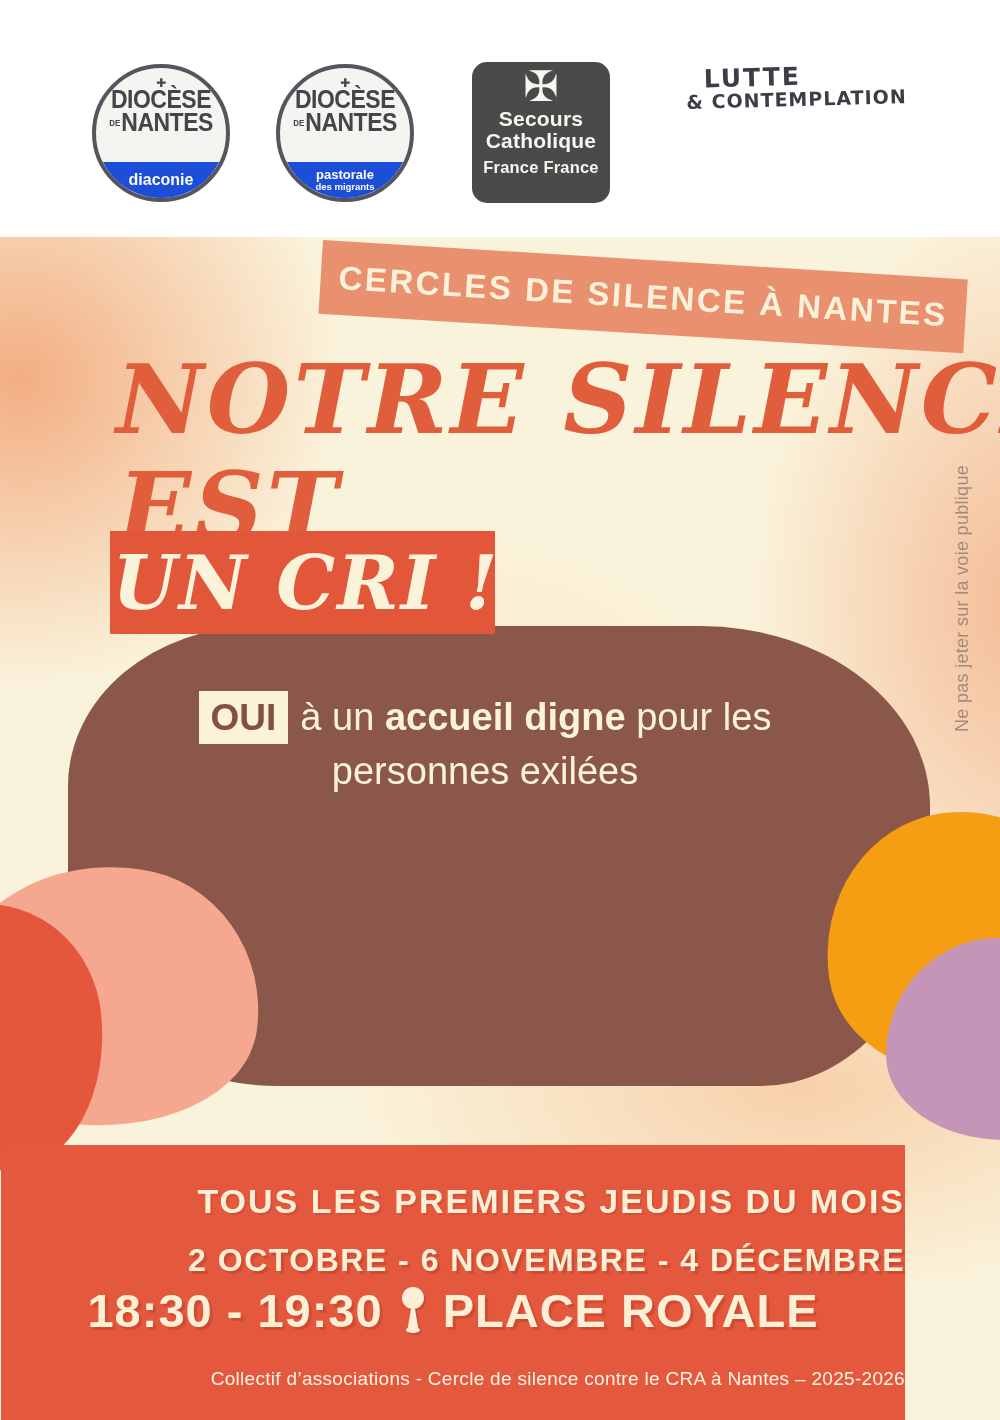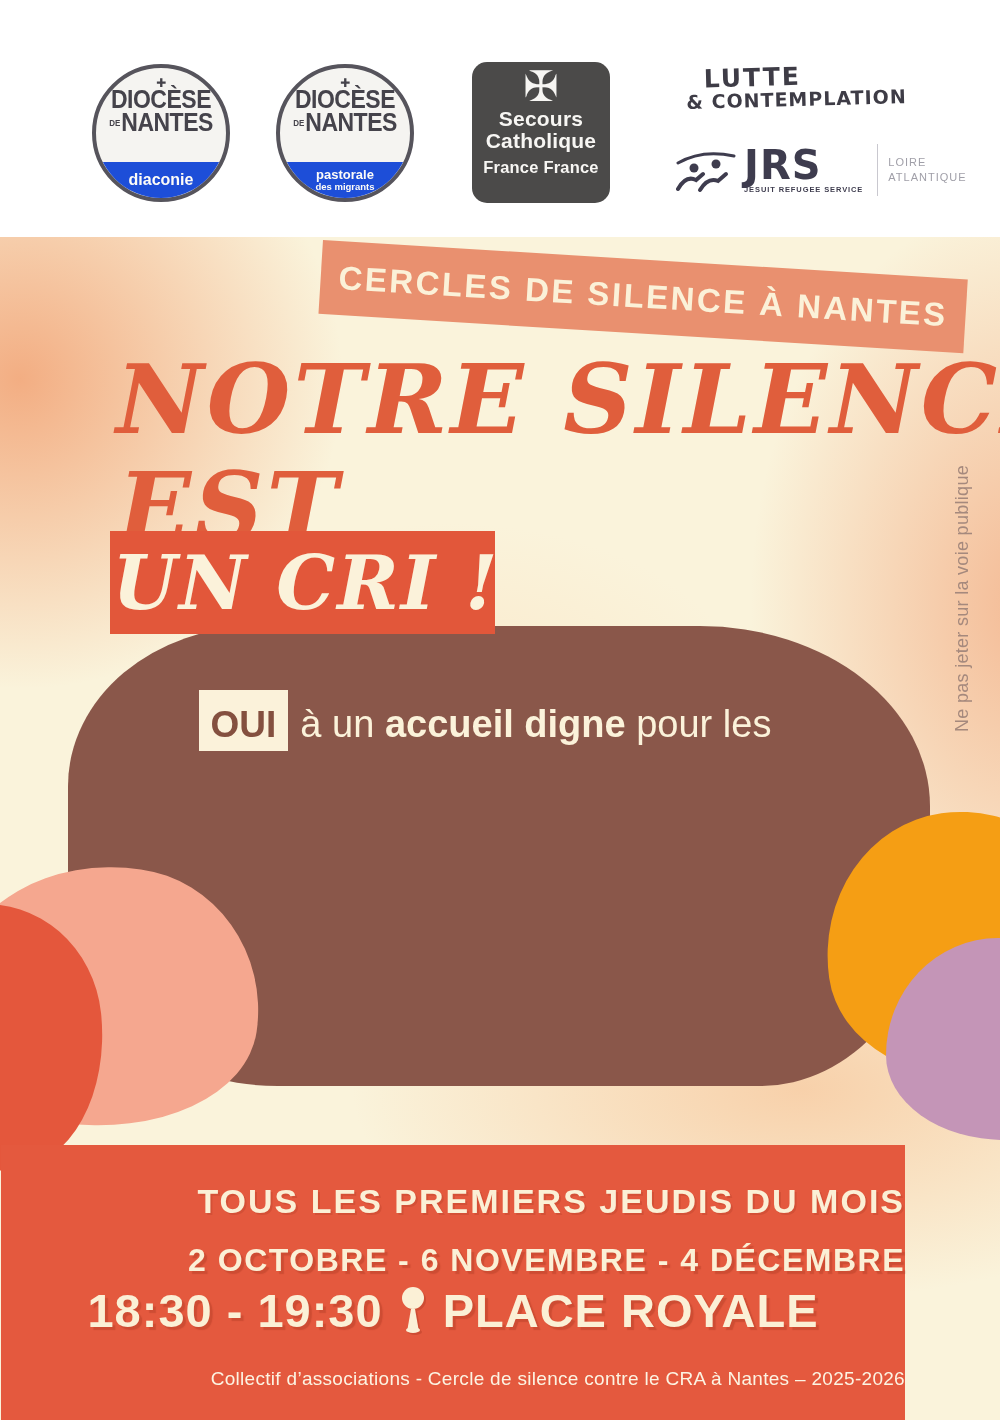--- a/index.html
+++ b/index.html
@@ -98,21 +98,21 @@
   }
   .message{
     position:absolute;left:140px;top:690px;width:690px;text-align:center;
     color:#fbf2da;font-size:38px;line-height:54px;
   }
   .message p{margin:0;}
   .message .p1{margin-bottom:44px;}
   .message b{font-weight:800;}
   .chip{
     display:inline-block;background:#fbf2da;color:#84503f;font-weight:800;
-    padding:12px 12px 3px 12px;margin-right:12px;line-height:46px;font-size:37px;
+    padding:4px 12px 3px 12px;margin-right:12px;line-height:46px;font-size:37px;
   }
   .side-note{
     position:absolute;left:952px;top:732px;width:270px;
     transform:rotate(-90deg);transform-origin:0 0;
     font-size:18px;color:#a5897d;letter-spacing:.3px;white-space:nowrap;
   }
   
   .band{
     position:absolute;left:1px;top:1145px;width:904px;height:275px;background:#e4593e;
     text-align:right;color:#fbf0d6;
@@ -171,38 +171,20 @@
       <div class="sc-l">Secours</div>
       <div class="sc-l">Catholique</div>
       <div class="sc-l3">France France</div>
     </div>
 
     <div class="lutte">
       <div class="lutte-l1">LUTTE</div>
       <div class="lutte-l2">&amp; CONTEMPLATION</div>
     </div>
 
-    <div class="jrs">
-      <svg class="jrs-figures" width="60" height="46" viewBox="0 0 60 46">
-        <path d="M2 16 Q26 2 58 9" fill="none" stroke="#3e3c4e" stroke-width="3" stroke-linecap="round"></path>
-        <circle cx="18" cy="21" r="4.5" fill="#3e3c4e"></circle>
-        <circle cx="40" cy="17" r="4.5" fill="#3e3c4e"></circle>
-        <path d="M2 42 Q10 28 20 33 L27 27" fill="none" stroke="#3e3c4e" stroke-width="4" stroke-linecap="round"></path>
-        <path d="M24 43 Q32 30 42 34 L50 27" fill="none" stroke="#3e3c4e" stroke-width="4" stroke-linecap="round"></path>
-      </svg>
-      <div>
-        <div class="jrs-name">JRS</div>
-        <div class="jrs-sub">JESUIT REFUGEE SERVICE</div>
-      </div>
-      <div class="jrs-div"></div>
-      <div class="jrs-region">
-        <div>LOIRE</div>
-        <div>ATLANTIQUE</div>
-      </div>
-    </div>
   </div>
 
   <div class="poster-bg"></div>
 
   <div class="blob brown-blob"></div>
   <div class="blob orange-blob"></div>
   <div class="blob mauve-blob"></div>
   <div class="blob salmon-blob"></div>
   <div class="blob dkorange-blob"></div>
 
@@ -214,20 +196,21 @@
   <div class="headline hl2">EST</div>
   <div class="cri-box">
     <span>UN CRI !</span>
   </div>
 
   <div class="message">
     <p class="p1">
       <span class="chip">OUI</span><span>à un</span>
       <b>accueil digne</b>
       <span>pour les</span><br>
+      <span>personnes exilées</span>
     </p>
   </div>
 
   <div class="side-note">Ne pas jeter sur la voie publique</div>
 
   <div class="band">
     <div class="l1">TOUS LES PREMIERS JEUDIS DU MOIS</div>
     <div class="l2">2 OCTOBRE - 6 NOVEMBRE - 4 DÉCEMBRE</div>
     <div class="l3">
       <span>18:30 - 19:30</span>

